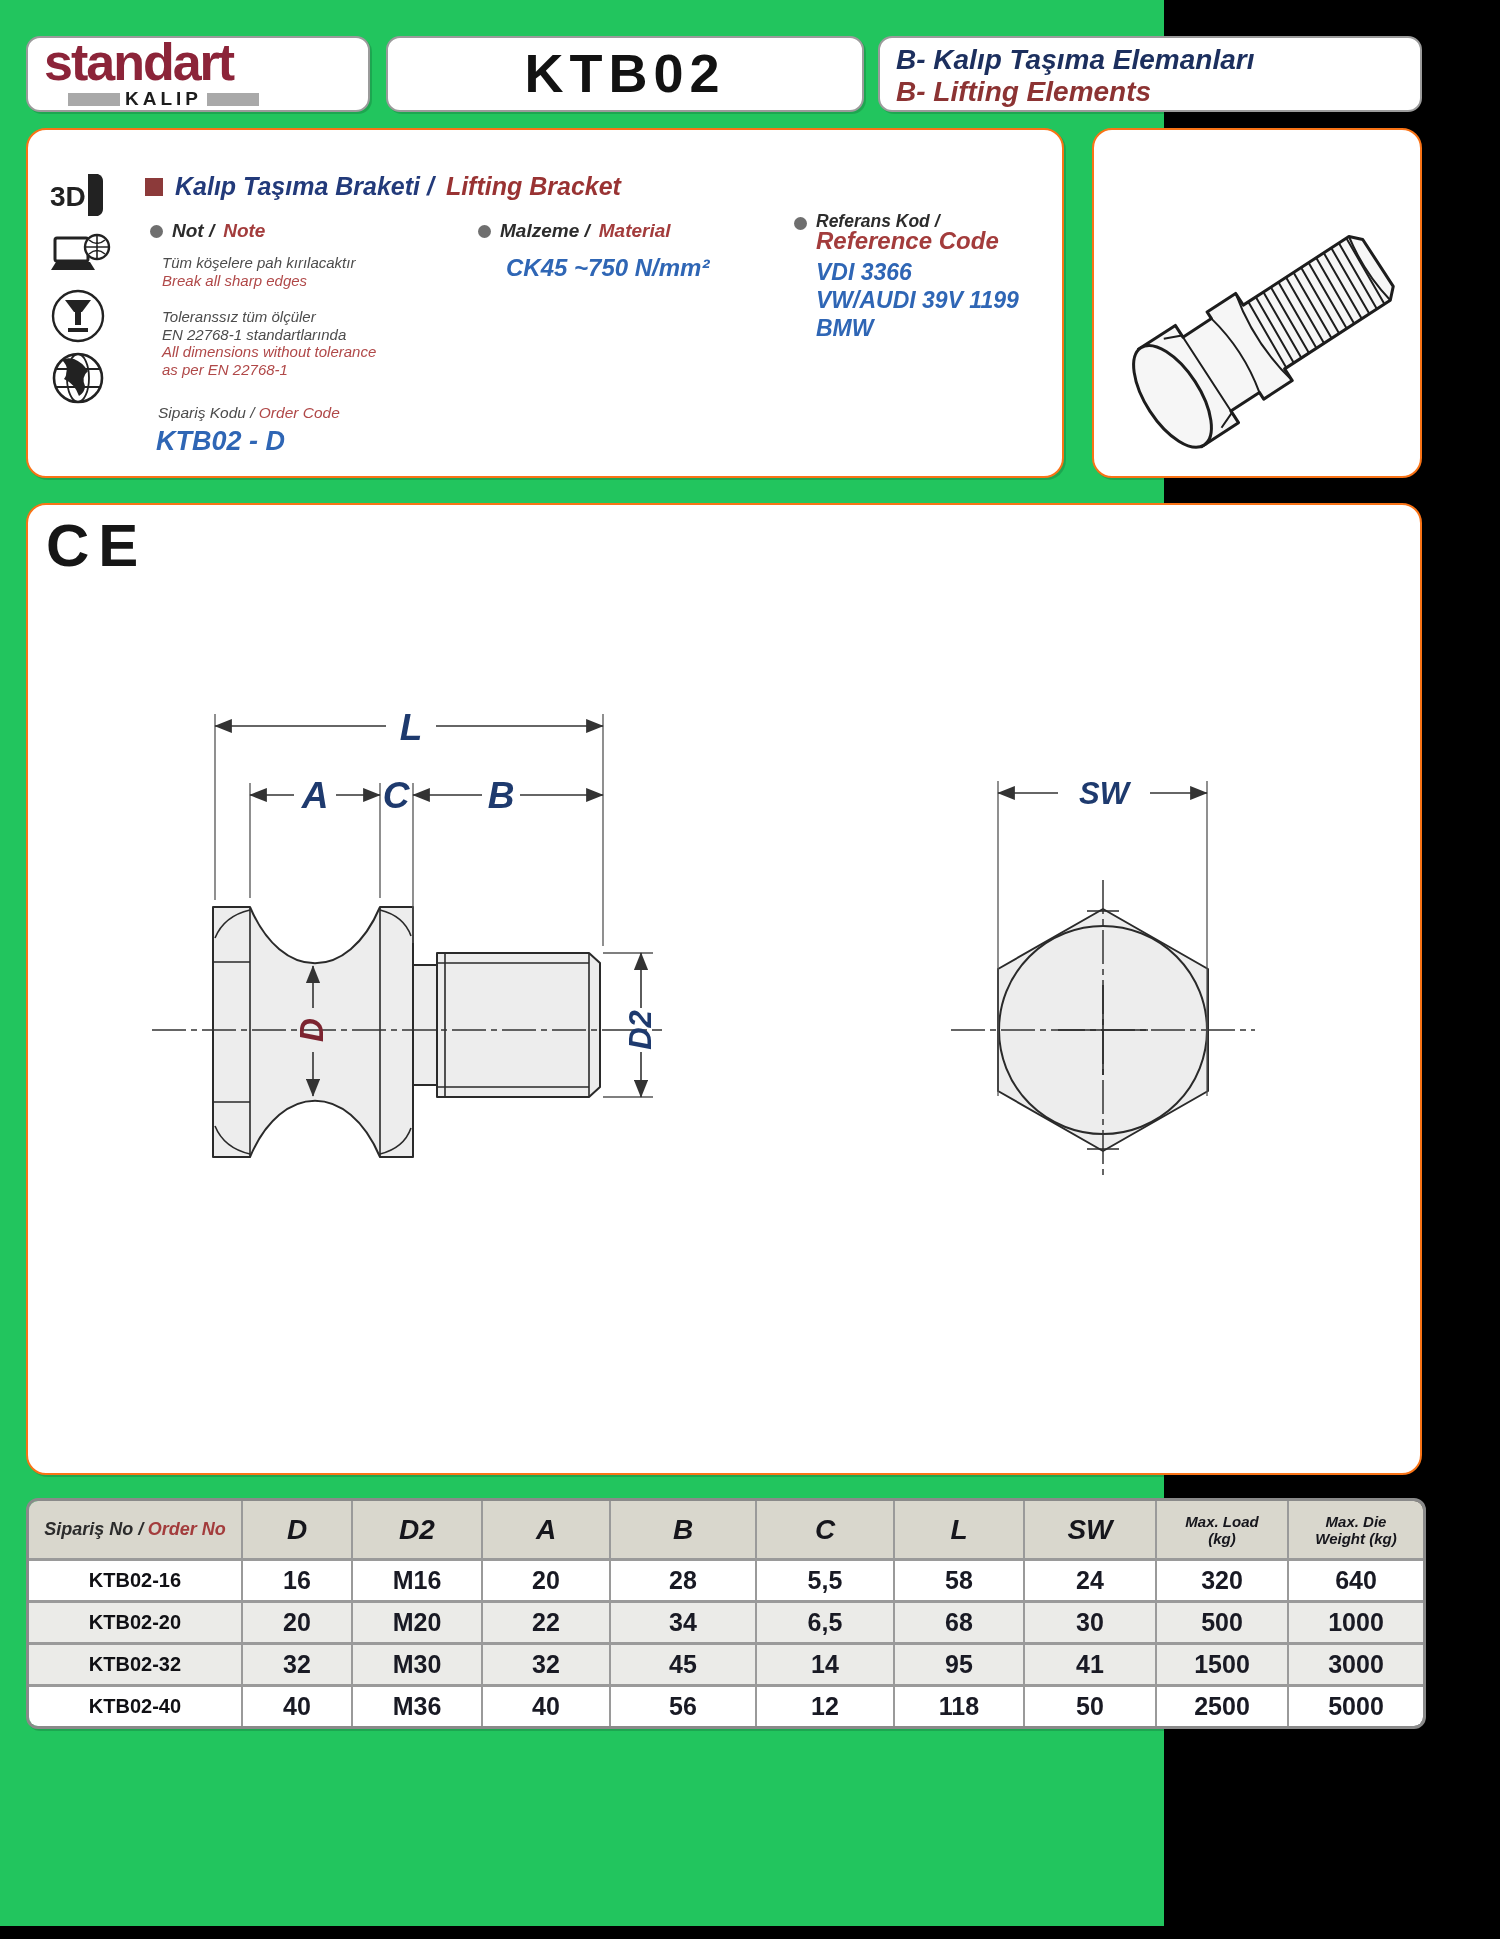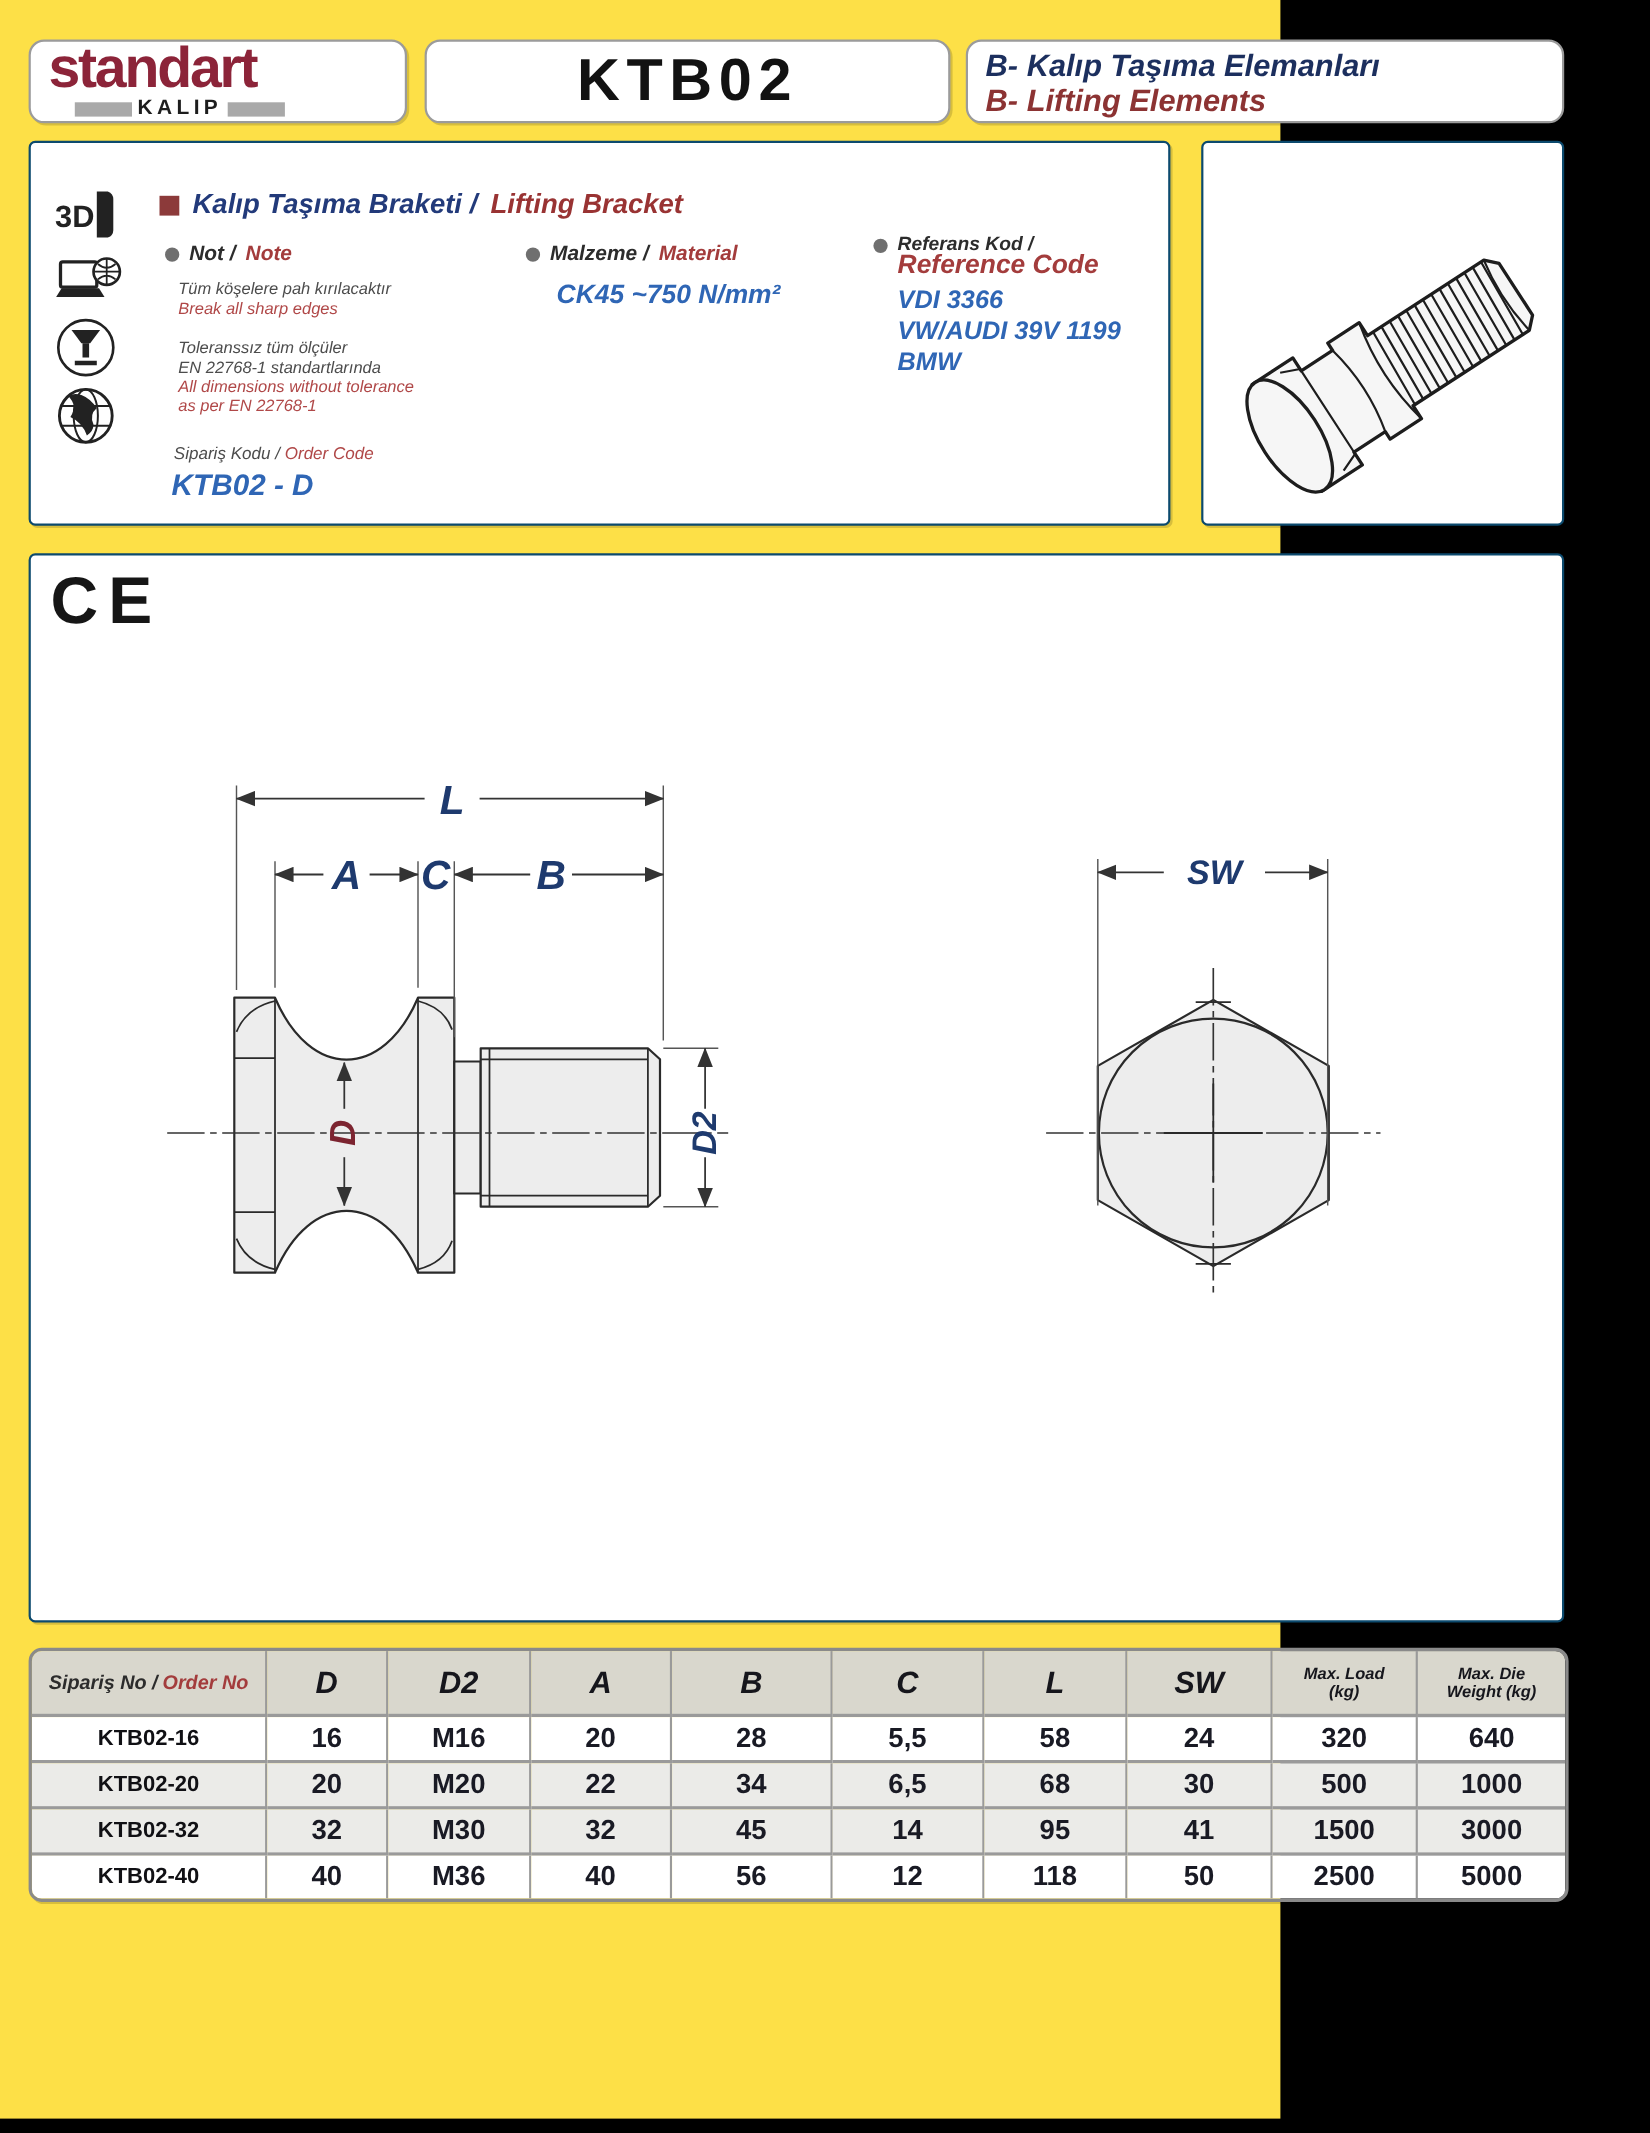--- a/index.html
+++ b/index.html
@@ -1,36 +1,36 @@
 <!DOCTYPE html>
 <html><head>
 <meta charset="utf-8">
 <style>
   html,body{margin:0;padding:0;background:#000;}
   .canvas{position:relative;width:1500px;height:1939px;background:#000;overflow:hidden;
           font-family:"Liberation Sans",sans-serif;}
-  .page{position:absolute;left:0;top:0;width:1164px;height:1926px;background:#fde047;}
+  .page{position:absolute;left:0;top:0;width:1164px;height:1926px;background:#22c55e;}
 
   
   .hbox{position:absolute;top:36px;height:76px;background:#fff;border:2px solid #9b9b9b;
         border-radius:14px;box-shadow:2px 2px 0 rgba(0,0,0,.15);box-sizing:border-box;}
   .logo-box{left:26px;width:344px;}
   .brand{position:absolute;left:16px;top:-6px;font-size:52px;font-weight:700;letter-spacing:-2px;
          color:#8c2439;}
   .brand-sub{position:absolute;left:40px;top:50px;display:flex;align-items:center;gap:5px;}
   .brand-sub .bar{display:inline-block;width:52px;height:13px;background:#a9a9a9;}
   .kalip{font-size:19px;font-weight:700;letter-spacing:4px;color:#1d1d1d;}
   .code-box{left:386px;width:478px;text-align:center;line-height:70px;}
   .code-box span{font-size:54px;font-weight:700;letter-spacing:6px;color:#121212;}
   .cat-box{left:878px;width:544px;padding:6px 0 0 16px;}
   .cat-tr{font-size:28px;font-weight:700;font-style:italic;color:#1c2f5e;line-height:32px;}
   .cat-en{font-size:28px;font-weight:700;font-style:italic;color:#8c3333;line-height:32px;}
 
   
-  .box{position:absolute;background:#fff;border:2px solid #0c4a6e;border-radius:6px;
+  .box{position:absolute;background:#fff;border:2px solid #f97316;border-radius:20px;
        box-shadow:2px 2px 0 rgba(0,0,0,.15);box-sizing:border-box;}
   .info-box{left:26px;top:128px;width:1038px;height:350px;}
   .image-box{left:1092px;top:128px;width:330px;height:350px;}
   .drawing-box{left:26px;top:503px;width:1396px;height:972px;}
 
   
   .icon-col{position:absolute;left:22px;top:0;width:60px;}
   .icon{position:absolute;left:0;}
   .title-row{position:absolute;left:117px;top:42px;display:flex;align-items:center;gap:12px;}
   .title-sq{width:18px;height:18px;background:#8c3a3a;}

